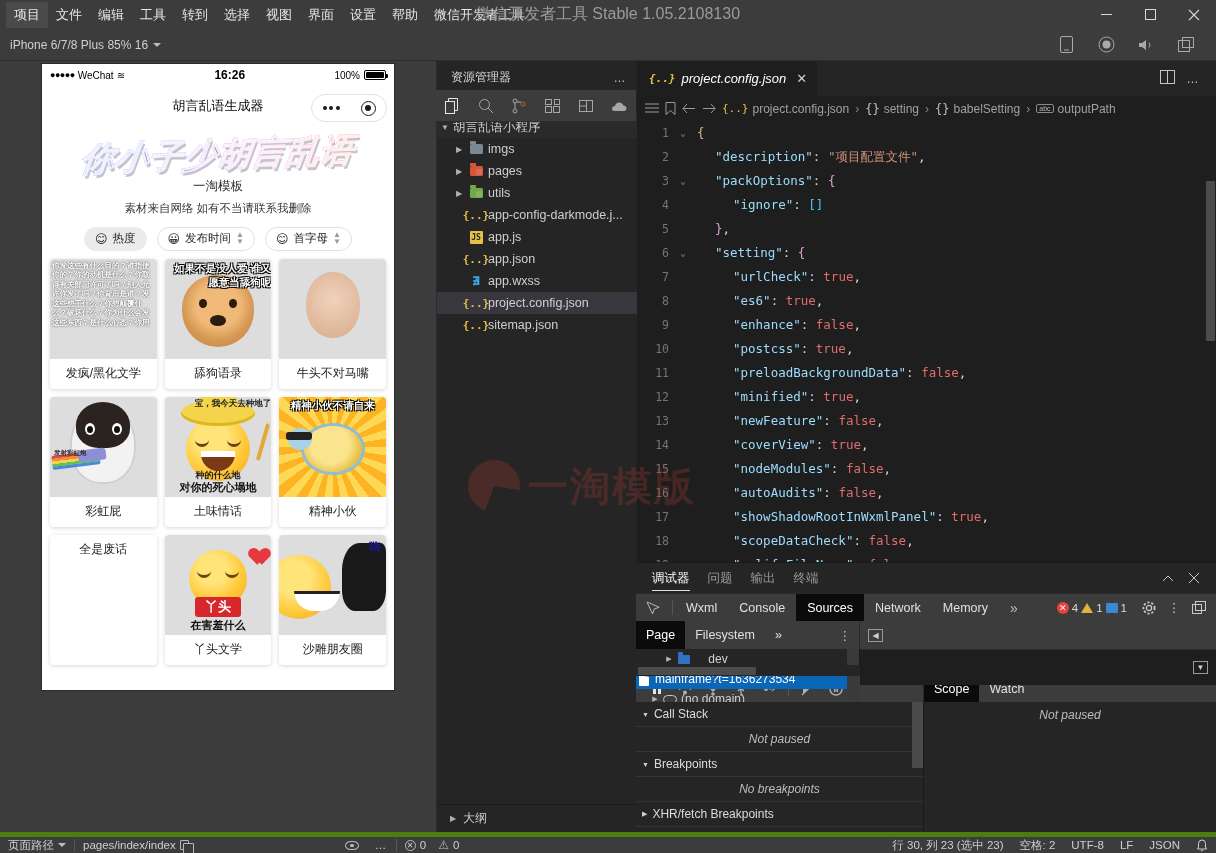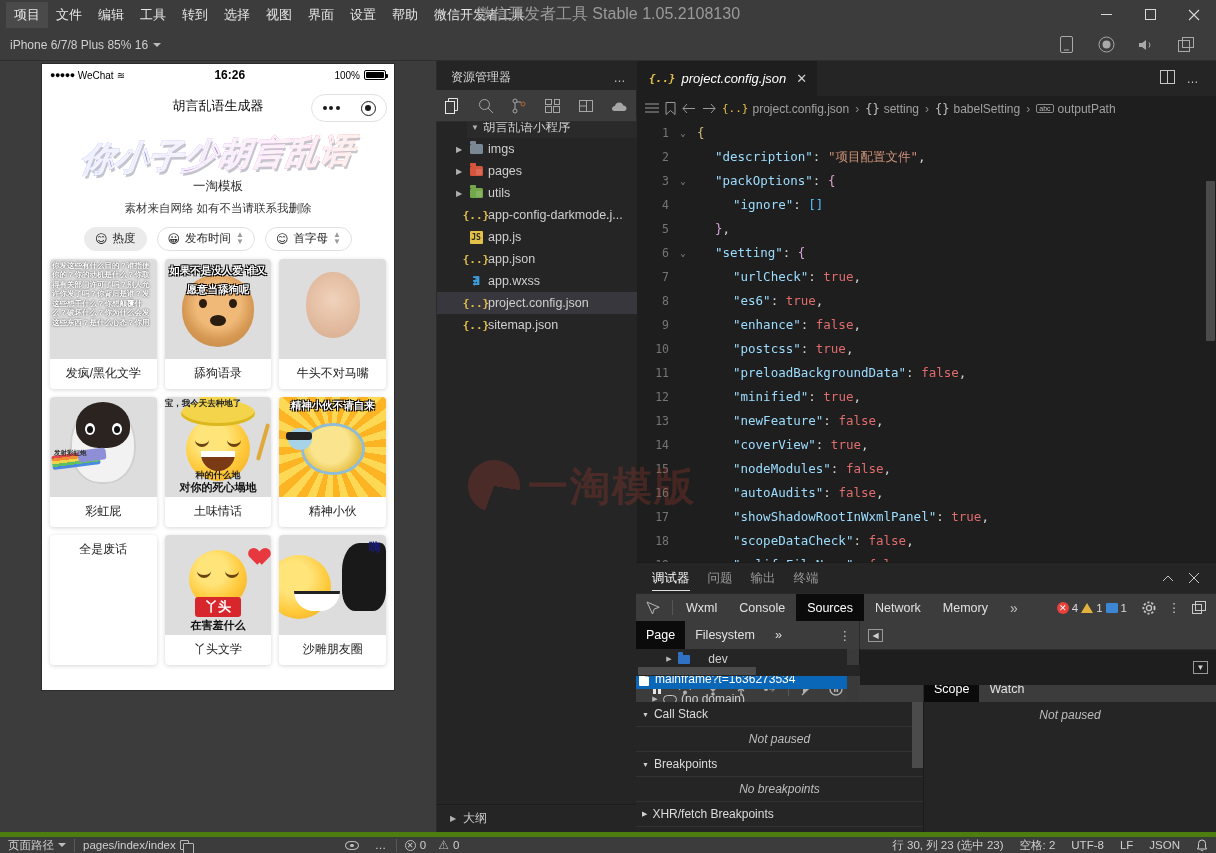--- a/index.html
+++ b/index.html
@@ -215,21 +215,21 @@
     height: 33px; flex: 0 0 33px; display: flex; align-items: center; justify-content: space-between;
     padding: 0 10px 0 14px; font-size: 12px; color: #d6d6d6;
   }
   .exp-dots { letter-spacing: 1.5px; color: #c0c0c0; }
   .tree { flex: 1 1 auto; overflow: hidden; }
   .trow {
     height: 22px; display: flex; align-items: center; font-size: 12.5px; color: #cfcfcf;
     padding-right: 6px; white-space: nowrap; cursor: pointer;
   }
   .trow.sel { background: #37373d; }
-  .trow.hl { background: #2a2a2b; margin-left: 30px; }
+  .trow.hl { background: #2a2a2b; }
   .arrow { width: 16px; text-align: center; color: #b0b0b0; font-size: 8px; flex:0 0 16px; }
   .arrow.down::before { content: "▼"; }
   .arrow.right::before { content: "▶"; }
   .ficon { width: 18px; display:flex; align-items:center; justify-content:center; flex:0 0 18px; margin-right: 3px; }
   .folder { width: 13px; height: 10px; border-radius: 1.5px; position: relative; }
   .folder::before { content:""; position:absolute; top:-3px; left:0; width:6px; height:3px; border-radius:1px 1px 0 0; background:inherit; }
   .f-gray { background:#7a8794; } .f-red { background:#d4553c; } .f-green { background:#73a84a; }
   .f-red::after, .f-green::after { content:""; position:absolute; right:1px; bottom:1px; width:6px; height:6px; background:#fff2; border-radius:1px; }
   .json-ic { color: #e3c047; font-size: 11px; font-family: "DejaVu Sans Mono", monospace; font-weight: 700; }
   .js-ic { width: 13px; height: 13px; background: #e3c047; color: #2b2b1a; font-size: 8px; font-weight: 800; display:flex; align-items:center; justify-content:center; border-radius:1px; font-family:"DejaVu Sans Mono",monospace;}
@@ -512,21 +512,21 @@
                 <div class="th-text">你发这些有什么目的？谁指使你的？你的动机是什么？你取得有关部门许可了吗？别人允许你发了吗？你背后是谁？发这些想干什么？你想颠覆什么？破坏什么？你为什么会发这些东西？是什么心态？你用</div>
               </div>
               <div class="cap">发疯/黑化文学</div>
             </div>
 
             <div class="card">
               <div class="thumb bg-b">
                 <div class="doge">
                     <i></i>
                   </div>
-                <div class="th-caption-top" style="white-space:normal;line-height:19px;">如果不是没人爱
+                <div class="th-caption-top" style="white-space:normal;line-height:14px;text-align:right;">如果不是没人爱
 谁又愿意当舔狗呢</div>
               </div>
               <div class="cap">舔狗语录</div>
             </div>
 
             <div class="card">
               <div class="thumb bg-c">
                 <div style="position:absolute;left:50%;top:46%;transform:translate(-50%,-50%);width:54px;height:66px;border-radius:48%;background:radial-gradient(circle at 50% 42%,#f0d2bb,#d8ab8c);"></div>
               </div>
               <div class="cap">牛头不对马嘴</div>
@@ -551,21 +551,21 @@
 
             <div class="card">
               <div class="thumb bg-e">
                 <div class="smiley">
                   <div class="eyec l"></div>
                     <div class="eyec r"></div>
                     <div class="mouth"></div>
                 </div>
                 <div class="hat"></div>
                 <div class="wheat"></div>
-                <div style="position:absolute;left:0;right:0;top:1px;text-align:left;font-size:8.5px;color:#222;font-weight:700;">宝，我今天去种地了</div>
+                <div style="position:absolute;left:0;right:0;top:1px;text-align:right;font-size:8.5px;color:#222;font-weight:700;">宝，我今天去种地了</div>
                 <div style="position:absolute;left:0;right:0;bottom:15px;text-align:center;font-size:9px;color:#1c1c1c;font-weight:700;">种的什么地</div>
                 <div class="th-caption-dark">对你的死心塌地</div>
               </div>
               <div class="cap">土味情话</div>
             </div>
 
             <div class="card">
               <div class="thumb bg-f">
                 <div class="burst"></div>
                 <div class="turtle">

